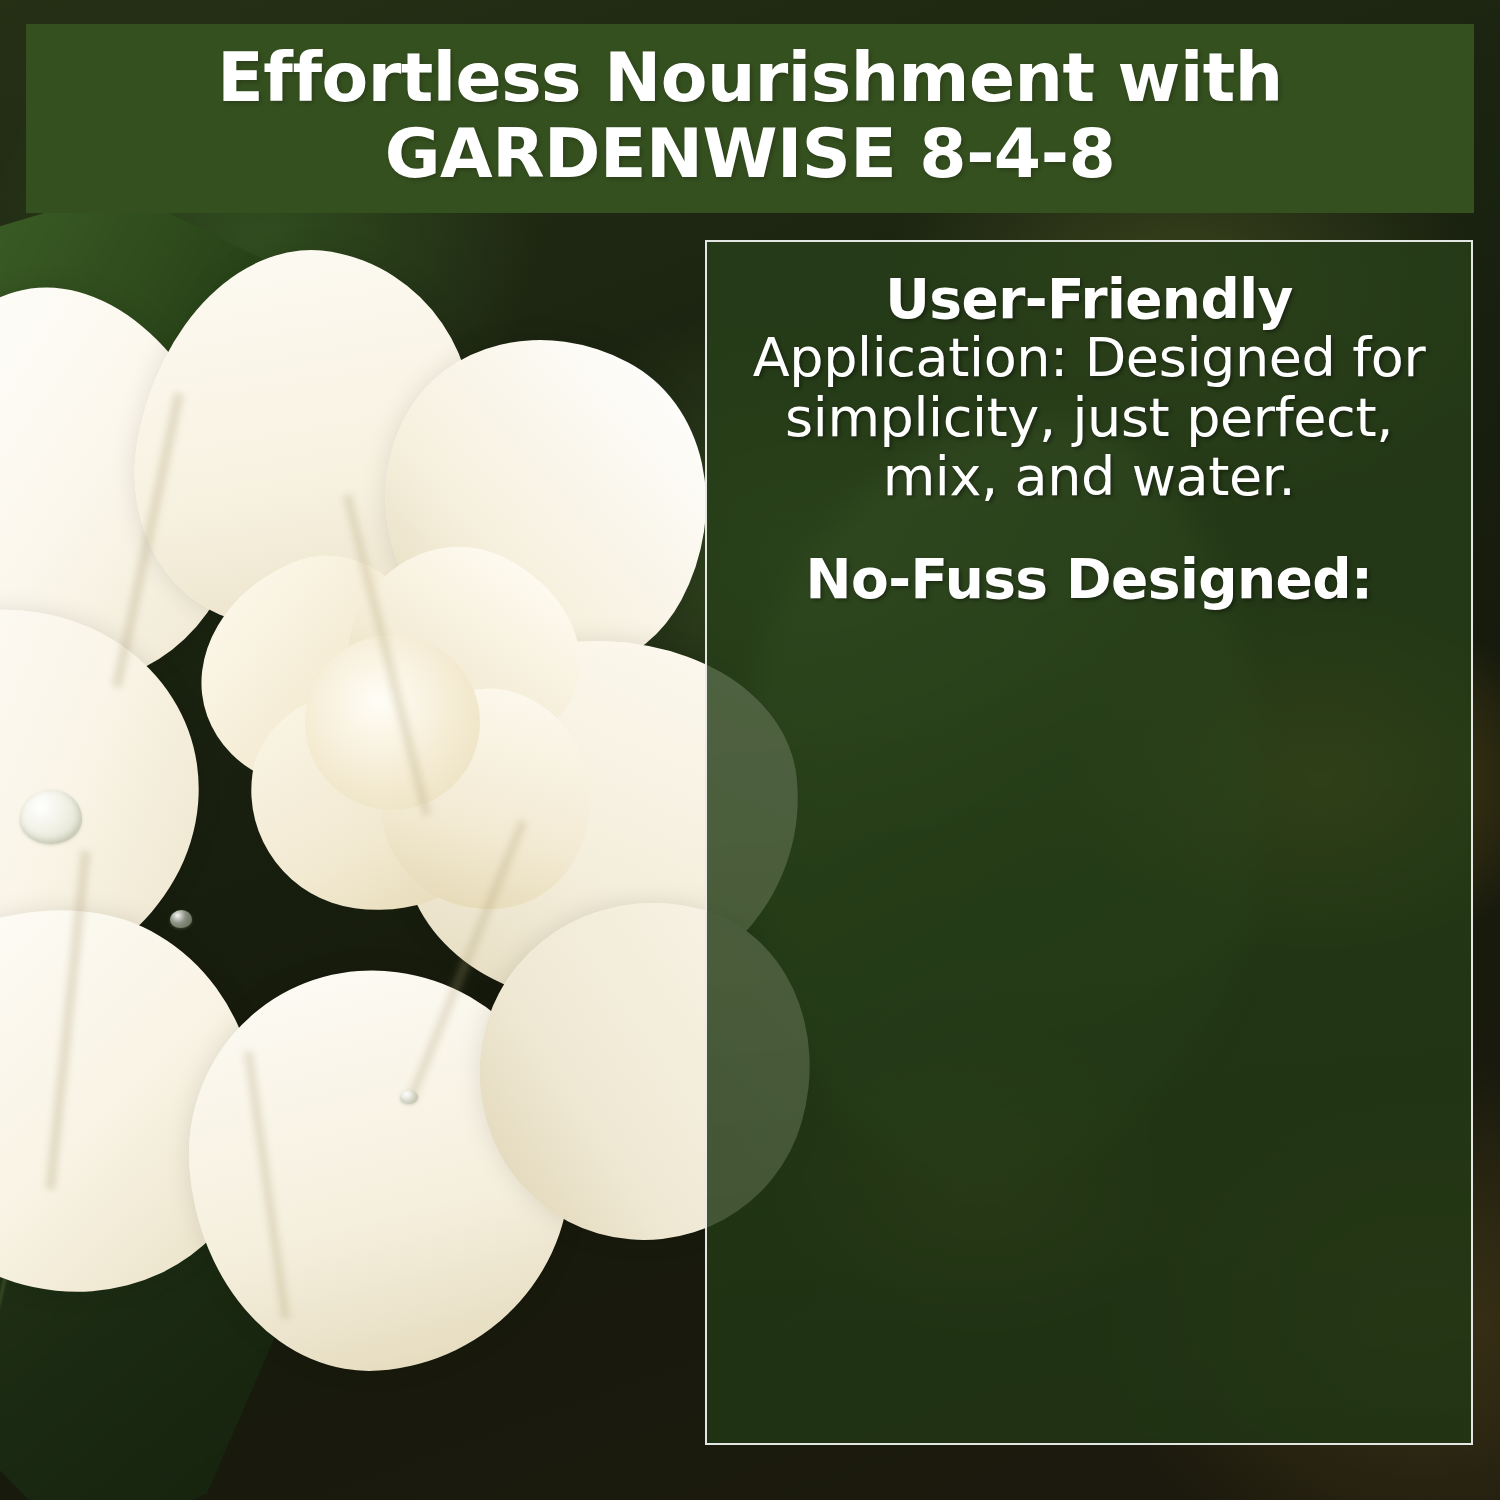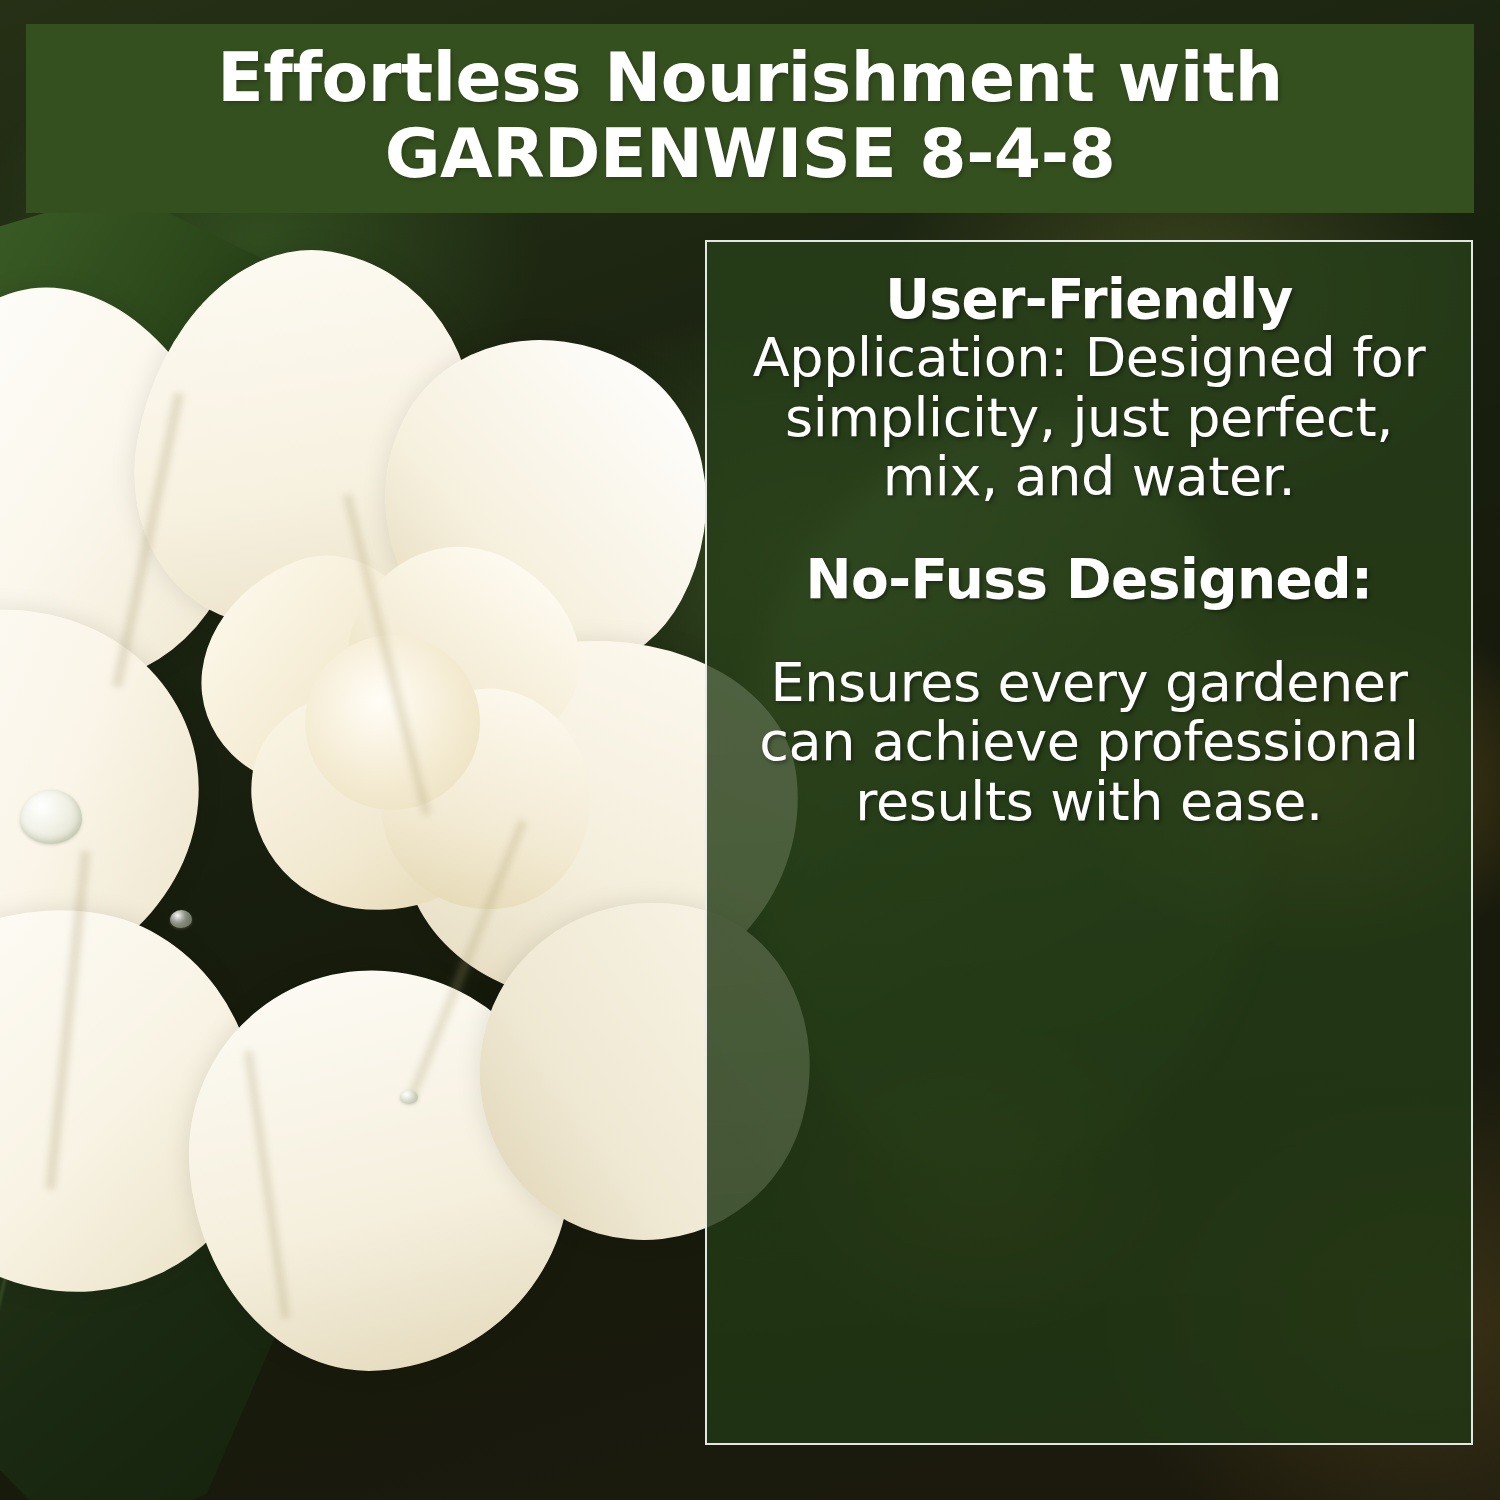--- a/index.html
+++ b/index.html
@@ -310,18 +310,17 @@
     <div class="block">
       <span class="block-head">User-Friendly</span>
       <span class="block-body">Application: Designed for simplicity, just perfect, mix, and water.</span>
     </div>
 
     <div class="block">
       <span class="block-head">No-Fuss Designed:</span>
     </div>
 
     <div class="block">
-      <span class="block-body">Ensures every gardener can achieve professional results with ease.</span>
     </div>
 
   </div>
 
 </div>
 
 </body></html>

